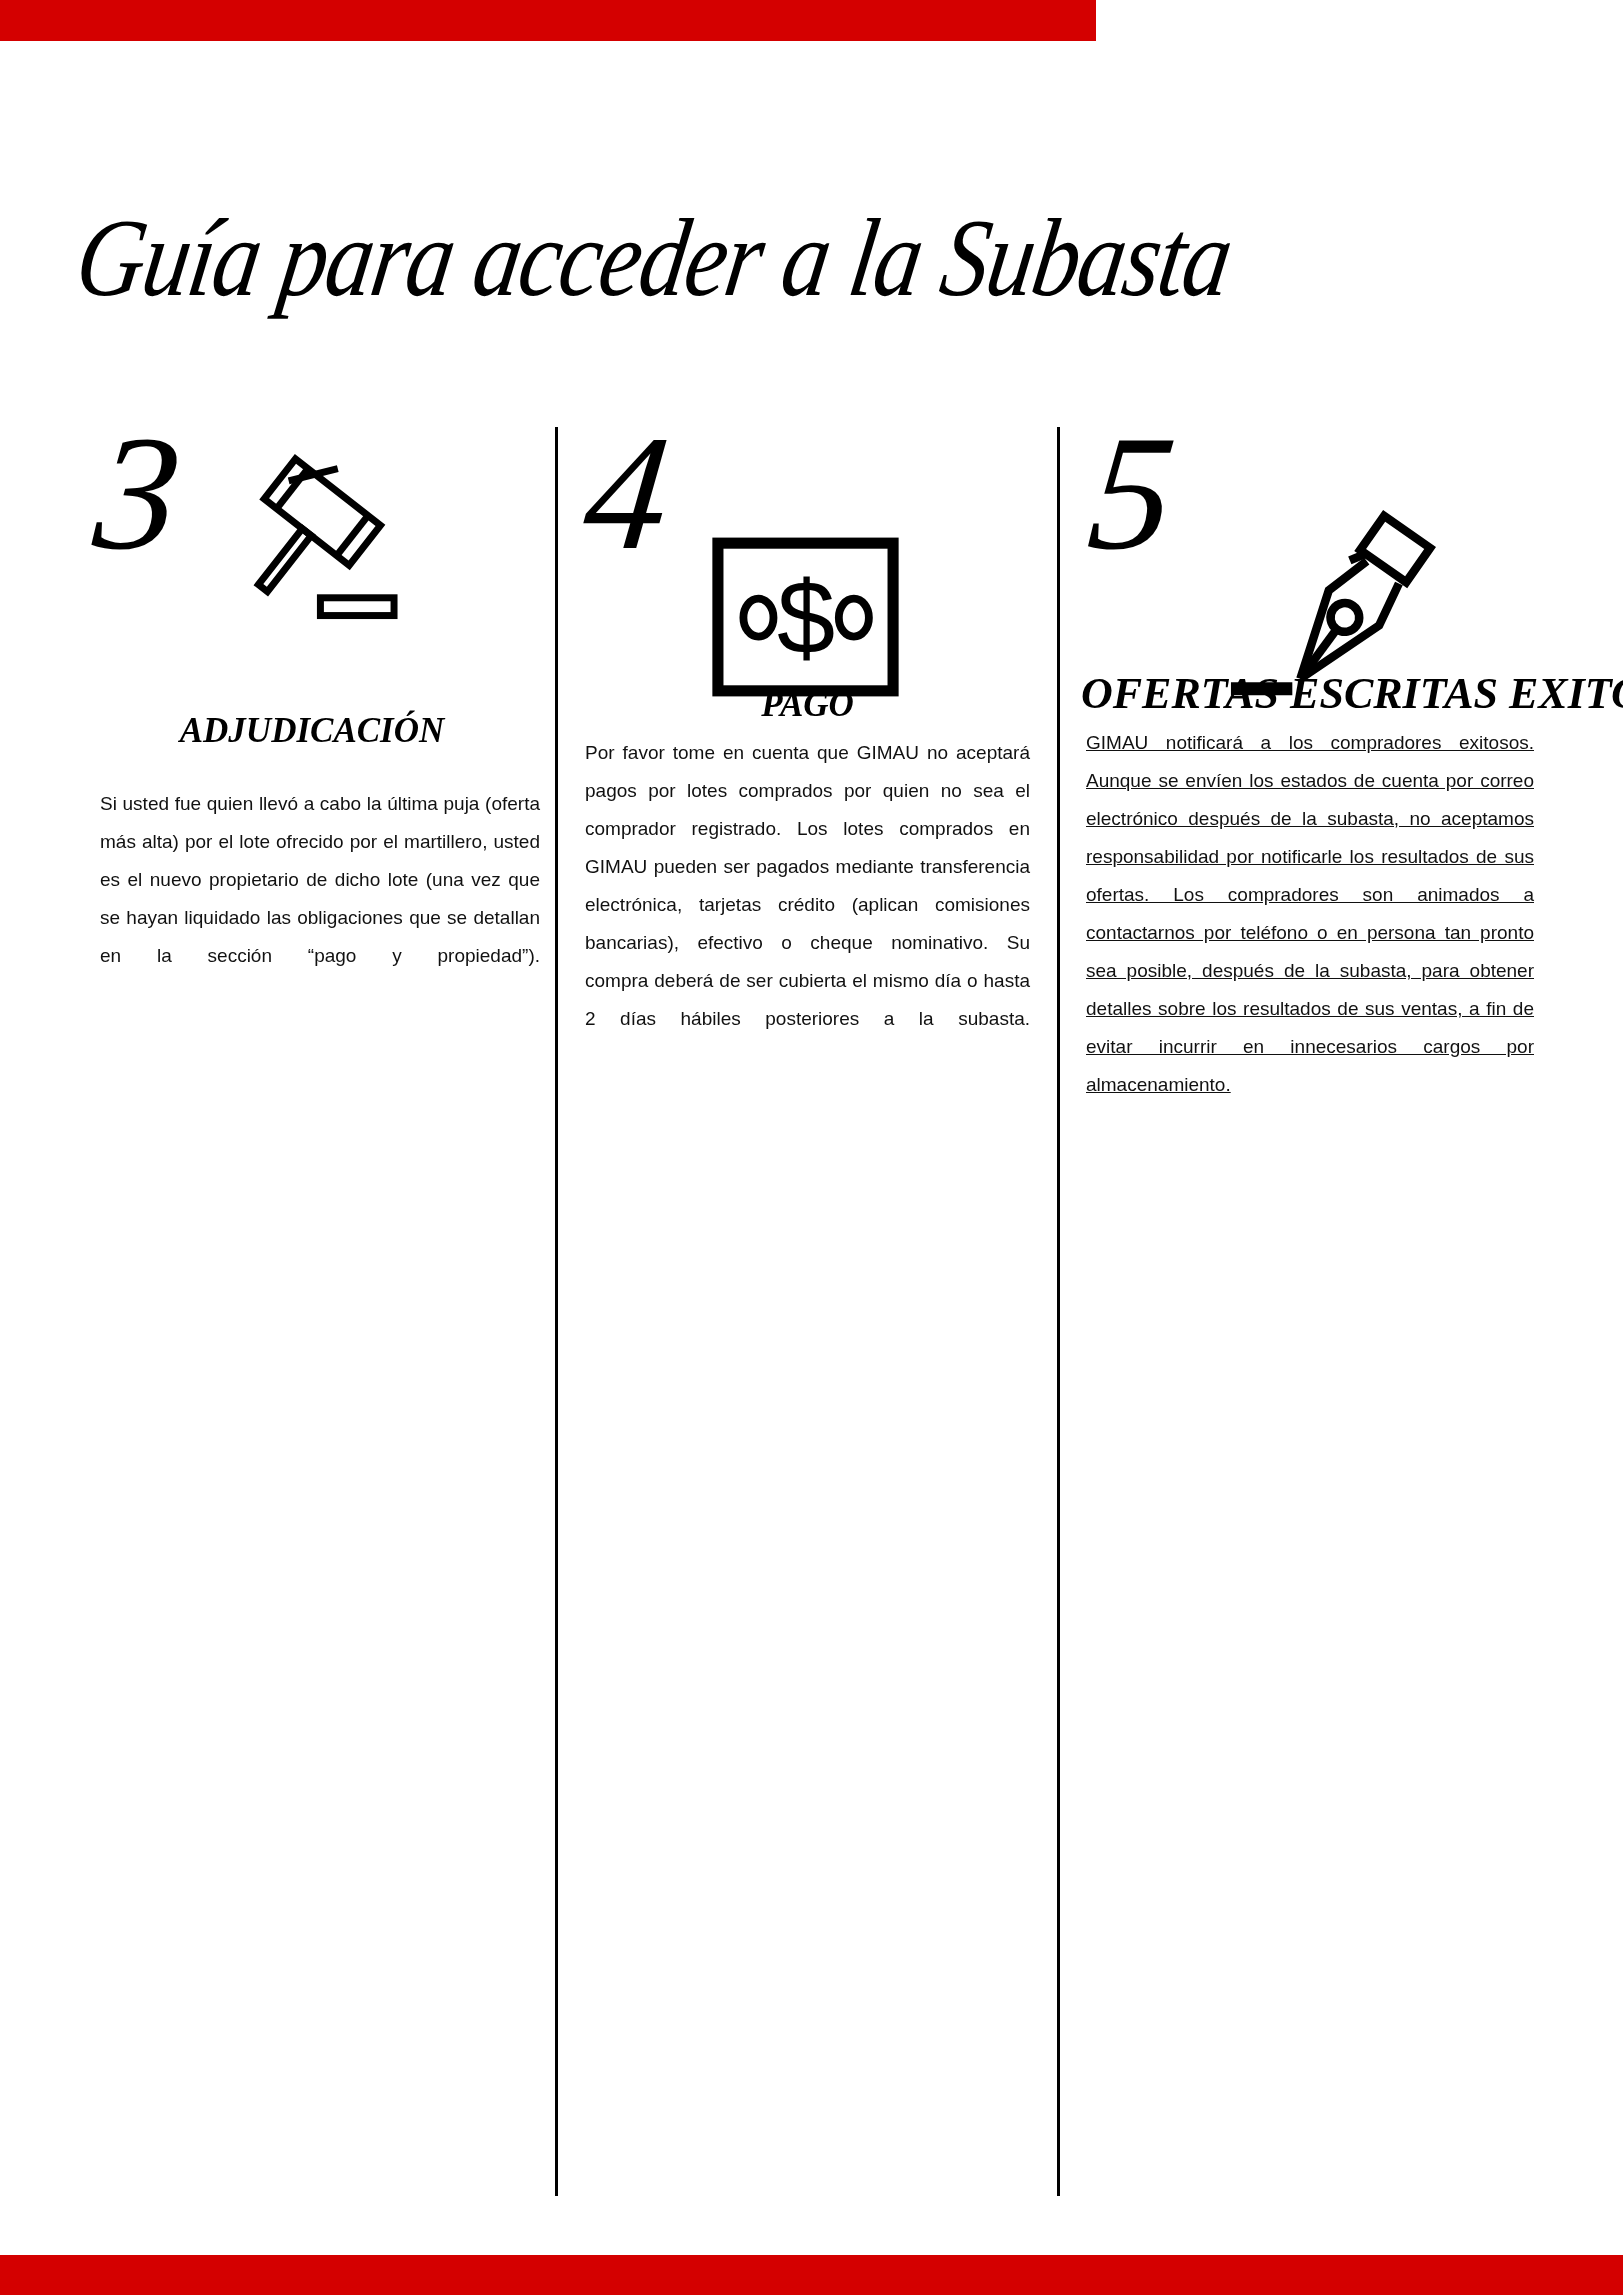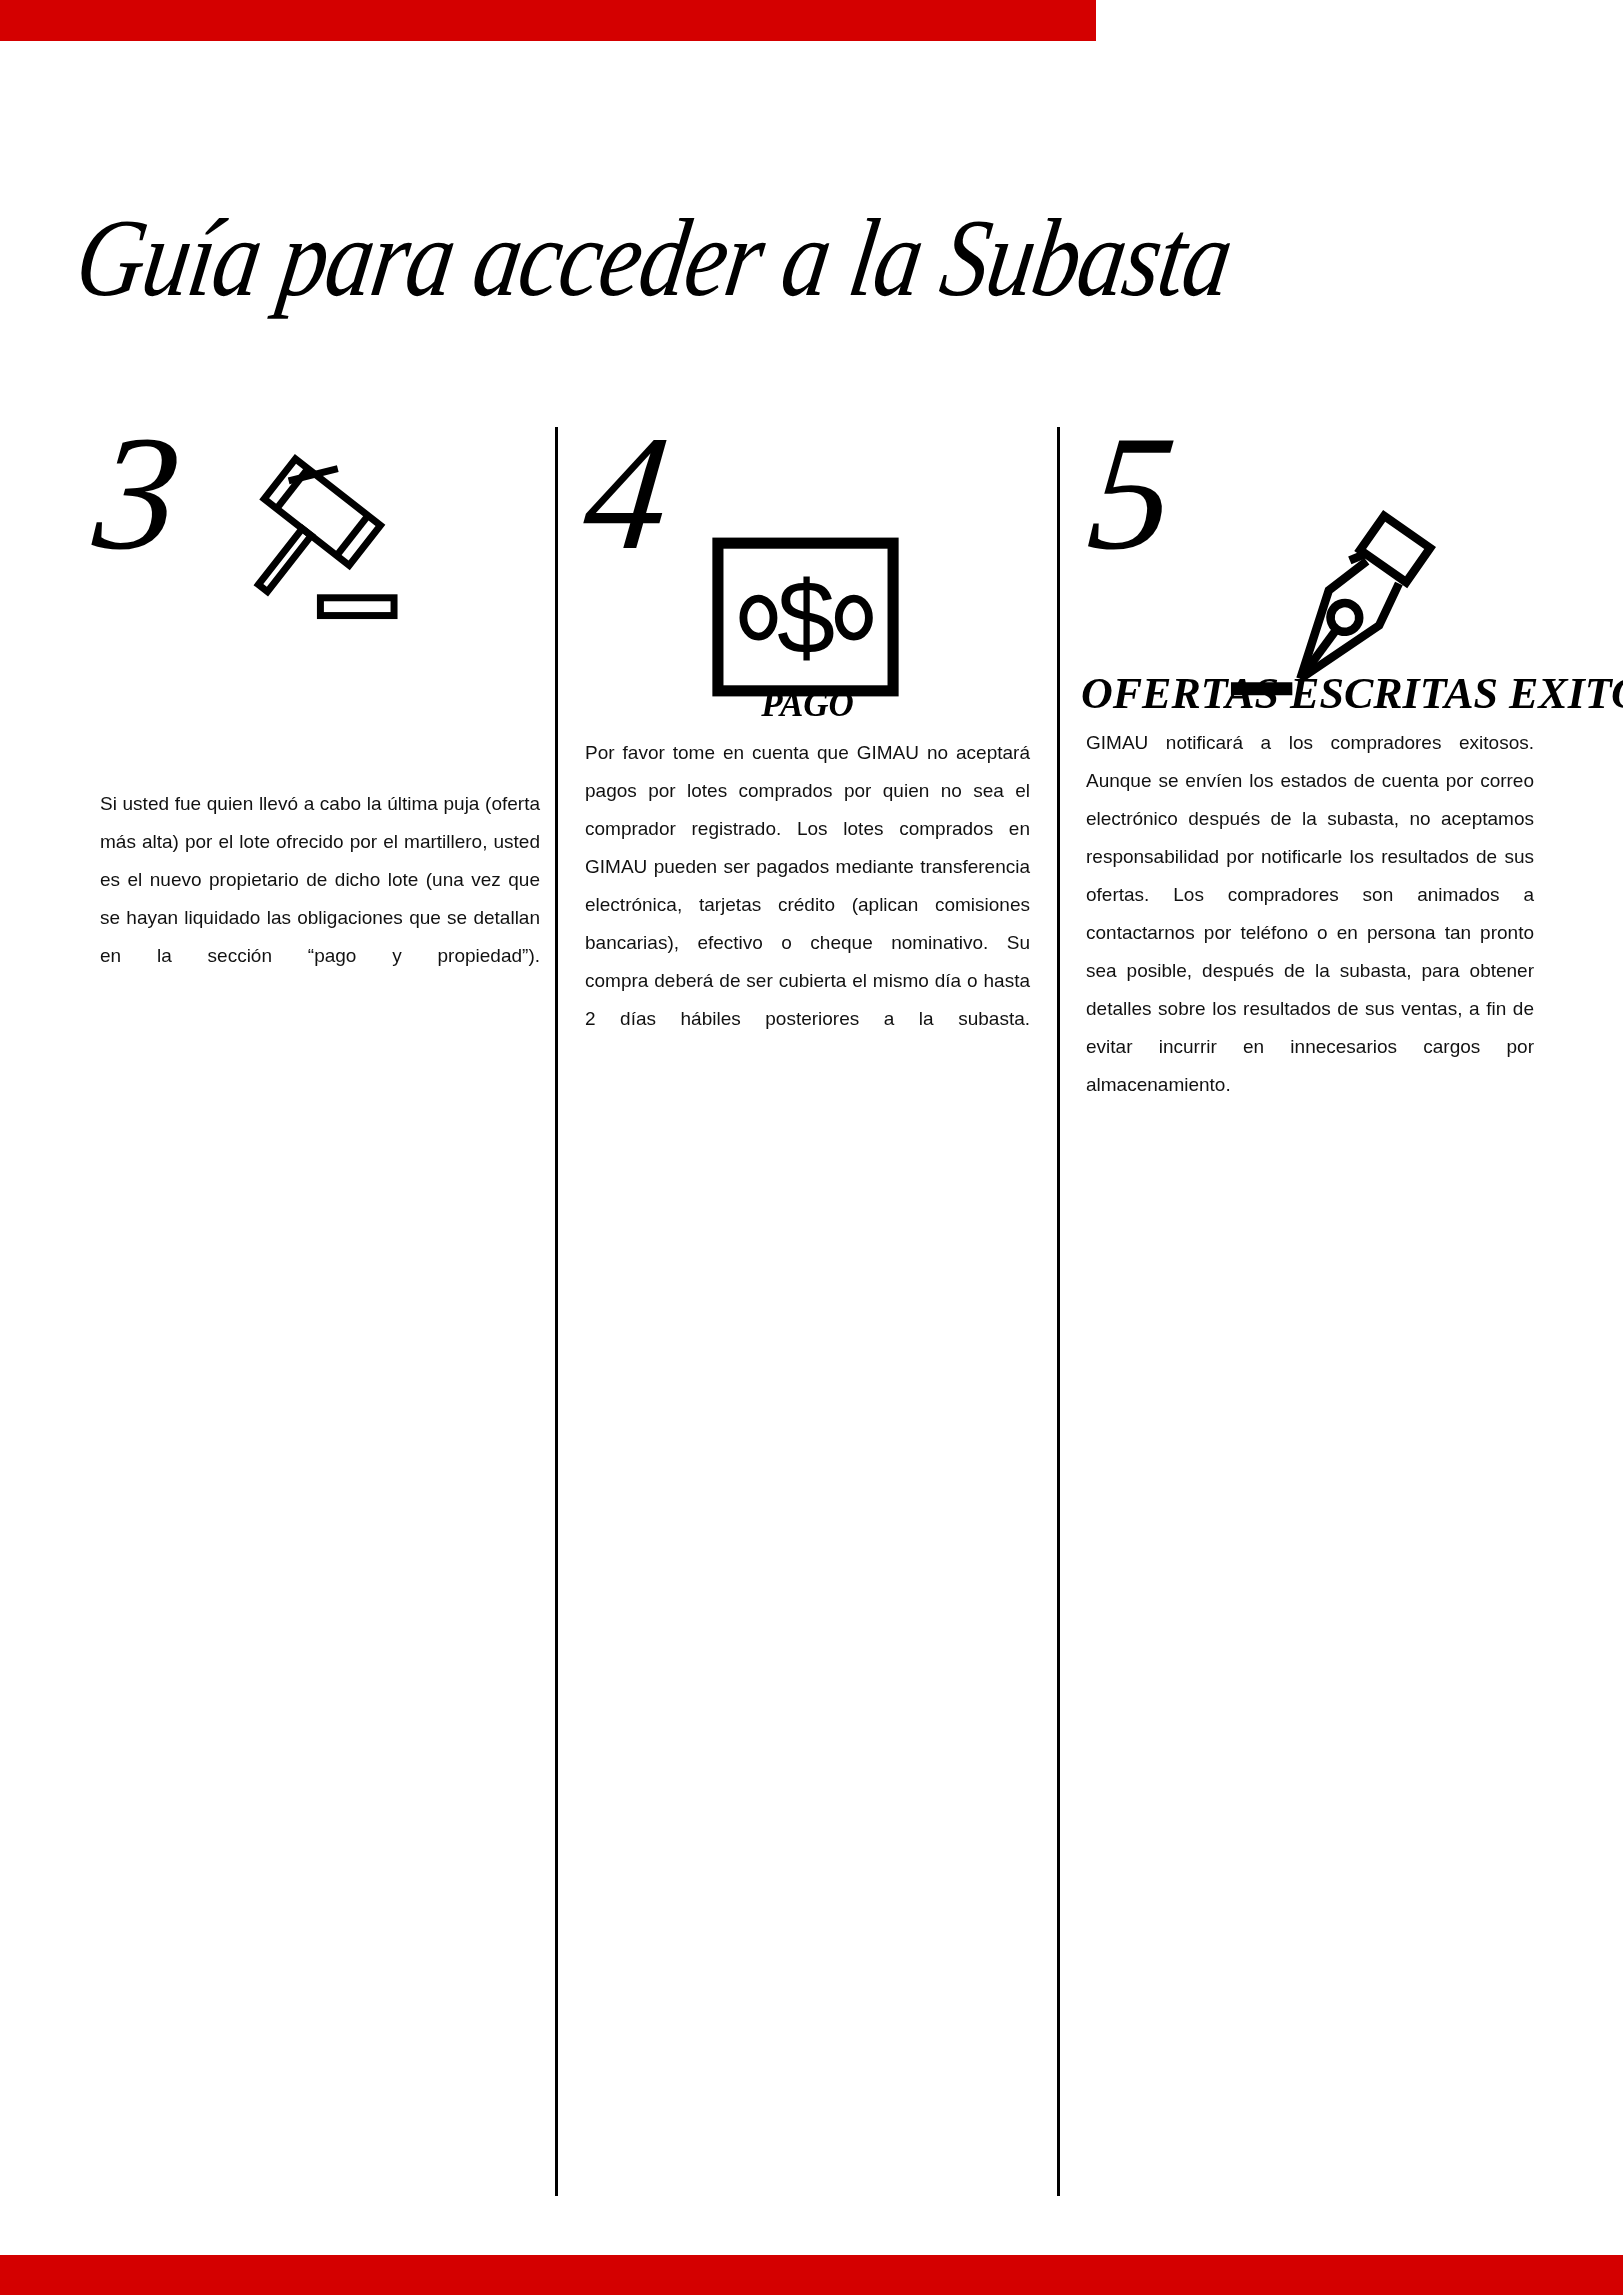--- a/index.html
+++ b/index.html
@@ -70,21 +70,21 @@
   .col-body{
     position:absolute;
     font-size:19px;
     line-height:38px;
     text-align:justify;
     color:#111;
   }
   .col-body.justify-last{text-align-last:justify;}
   .body-1{left:92px;width:440px;top:777px;}
   .body-2{left:585px;width:445px;top:734px;}
-  .body-3{left:1086px;width:448px;top:724px;}
+  .body-3{left:1086px;width:448px;top:724px;text-decoration:underline;}
 </style>
 </head>
 <body>
 
 <div class="page">
 
   <div class="bar bar-top" style="background-color: rgb(212, 0, 0);"></div>
 
   <h1 class="doc-title" style="margin:0;">Guía para acceder a la Subasta</h1>
 
@@ -97,20 +97,21 @@
       <g transform="rotate(38 125 95)">
         <rect x="40" y="55" width="170" height="80"></rect>
         <line x1="102" y1="26" x2="53" y2="89" transform="translate(0,0)"></line>
         <line x1="65" y1="57" x2="65" y2="133"></line>
         <line x1="185" y1="57" x2="185" y2="133"></line>
         <rect x="116" y="135" width="18" height="112"></rect>
       </g>
       <rect x="122" y="230" width="116" height="28"></rect>
     </svg>
   </div>
+  <div class="col-heading heading-1">ADJUDICACIÓN</div>
   <p class="col-body body-1 justify-last" style="margin:8px;">Si usted fue quien llevó a cabo la última puja (oferta más alta) por el lote ofrecido por el martillero, usted es el nuevo propietario de dicho lote (una vez que se hayan liquidado las obligaciones que se detallan en la sección “pago y propiedad”).</p>
 
   <div class="step-number num-2">4</div>
   <div class="icon-box bill-box">
     <svg viewBox="0 0 292 254" fill="none" stroke="#000">
       <rect x="12" y="14" width="268" height="226" stroke-width="17"></rect>
       <ellipse cx="74" cy="128" rx="23" ry="29" stroke-width="12"></ellipse>
       <ellipse cx="220" cy="128" rx="23" ry="29" stroke-width="12"></ellipse>
       <text x="147" y="182" text-anchor="middle" stroke="none" fill="#000" style="font-family:'Liberation Sans',sans-serif;font-size:160px;font-weight:400;">$</text>
     </svg>

